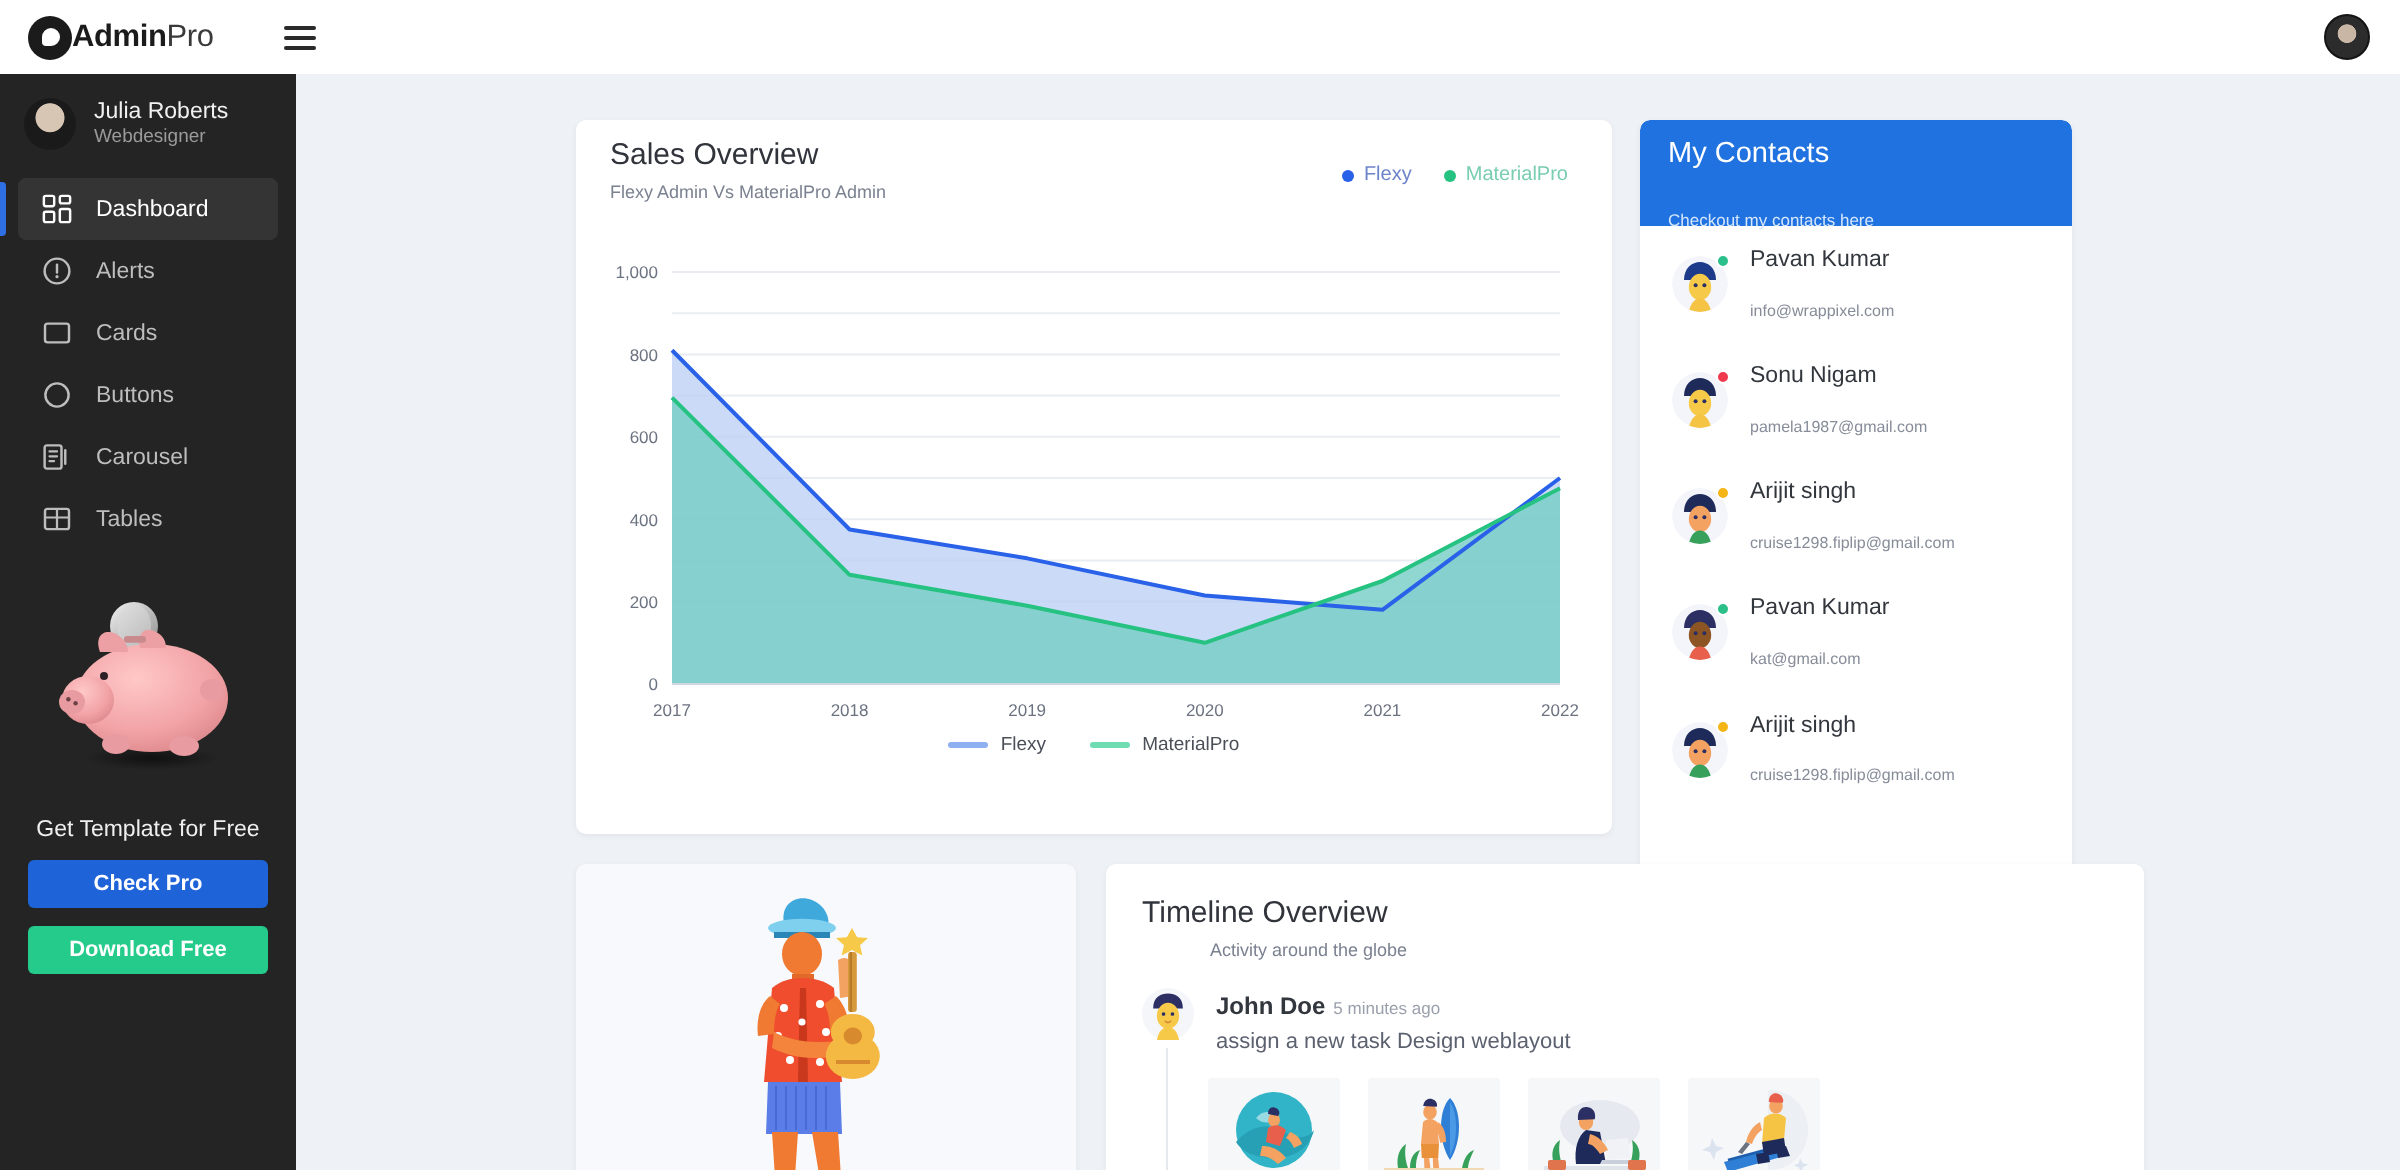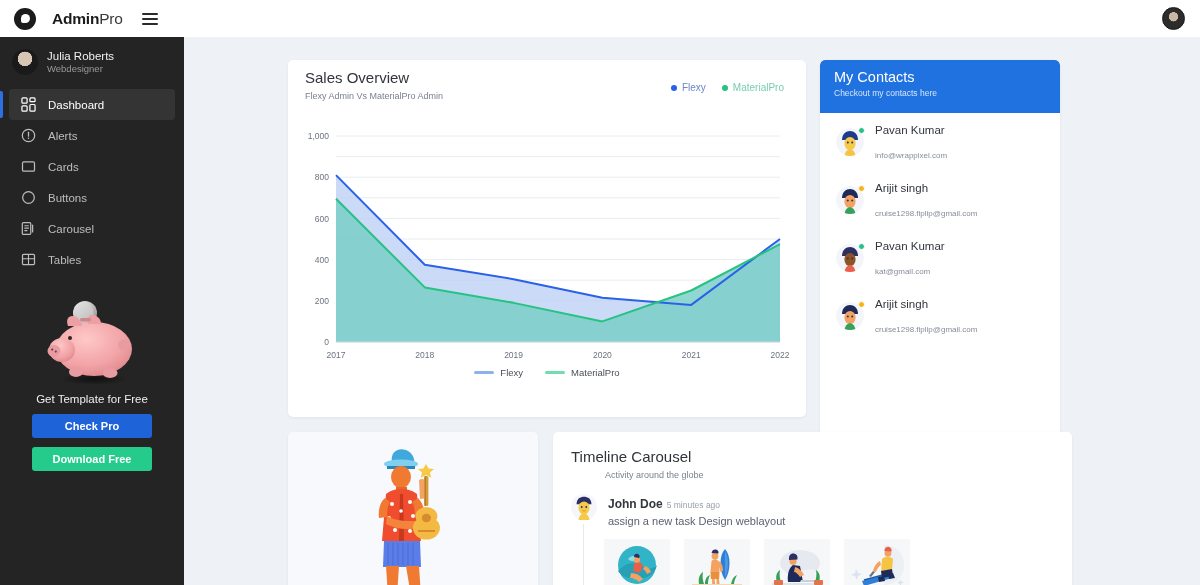--- a/index.html
+++ b/index.html
@@ -10,21 +10,21 @@
     background: #eef2f6;
   }
   #app { position: relative; width: 1200px; height: 585px; }
 
   
   .topbar {
     position: absolute; top: 0; left: 0; width: 1200px; height: 37px;
     background: #ffffff; display: flex; align-items: center;
     z-index: 5;
   }
-  .brand { display: flex; align-items: center; gap: 16px; margin-left: 14px; width: 110px; }
+  .brand { display: flex; align-items: center; gap: 0; margin-left: 14px; width: 110px; }
   .brand-mark {
     width: 22px; height: 22px; border-radius: 50%; background: #1b1b1b;
     display: flex; align-items: center; justify-content: center;
   }
   .brand-mark .inner {
     width: 9px; height: 9px; border-radius: 50% 50% 50% 2px; background: #ffffff;
   }
   .brand-text { font-size: 15.5px; color: #1b1b1b; letter-spacing: -0.2px; white-space: nowrap; }
   .brand-text b { font-weight: 700; }
   .brand-text span { font-weight: 400; color: #3a3a3a; }
@@ -32,21 +32,21 @@
   .hamburger i { display: block; width: 16px; height: 2px; background: #2a2a2a; border-radius: 1px; }
   .top-avatar {
     position: absolute; right: 15px; top: 7px;
     width: 23px; height: 23px; border-radius: 50%;
     background: radial-gradient(circle at 50% 42%, #c9b6a5 0 28%, #2c2c2c 30% 100%);
     border: 1px solid #141414;
   }
 
   
   .sidebar {
-    position: absolute; top: 37px; left: 0; width: 184px; height: 548px;
+    position: absolute; top: 37px; left: 0; width: 148px; height: 548px;
     background: #242424; overflow: hidden;
   }
   .profile { display: flex; align-items: center; gap: 9px; padding: 12px 0 10px 12px; }
   .profile-av {
     width: 26px; height: 26px; border-radius: 50%;
     background: radial-gradient(circle at 50% 38%, #d8c6b5 0 34%, #1a1a1a 36% 100%);
     flex: none;
   }
   .profile-name { font-size: 11.5px; color: #f1f1f1; line-height: 1.25; }
   .profile-role { font-size: 9.5px; color: #9a9a9a; line-height: 1.25; }
@@ -60,21 +60,21 @@
   .nav-item.active { background: #343434; color: #ffffff; }
   .nav-item.active::before {
     content: ""; position: absolute; left: -9px; top: 2px;
     width: 3px; height: 27px; background: #2f6fe4; border-radius: 0 2px 2px 0;
   }
   .nav-ico { width: 15px; height: 15px; flex: none; display:block; }
   .nav-ico svg { display: block; }
 
   .promo { margin-top: 18px; text-align: center; }
   .pig { width: 120px; height: 96px; margin: 0 auto; display: block; }
-  .promo-title { font-size: 11.5px; color: #efefef; margin-top: 4px; }
+  .promo-title { font-size: 11.5px; color: #efefef; margin-top: 20px; }
   .promo-btn {
     display: block; width: 120px; height: 24px; margin: 9px auto 0;
     border-radius: 3px; border: 0; color: #fff; font-size: 11px;
     font-family: inherit; font-weight: 700; cursor: pointer; line-height: 24px;
   }
   .promo-btn.green { background: #25cb8b; }
   .promo-btn.blue  { background: #1f63d8; }
 
   
   .content { position: absolute; top: 37px; left: 160px; width: 1040px; height: 548px; }
@@ -92,24 +92,24 @@
 
   .chart-wrap { position: absolute; left: 0; top: 68px; width: 518px; height: 240px; }
   .legend-bottom {
     position: absolute; left: 0; top: 307px; width: 518px;
     display: flex; justify-content: center; gap: 22px; align-items: center;
   }
   .lgb { display: flex; align-items: center; gap: 6px; font-size: 9.5px; color: #4a4f58; }
   .lgb .bar { width: 20px; height: 3px; border-radius: 2px; display: block; }
 
   
-  .contacts { position: absolute; left: 660px; top: 23px; width: 240px; height: 393px; overflow: hidden; }
+  .contacts { position: absolute; left: 660px; top: 23px; width: 216px; height: 393px; overflow: hidden; }
   .contacts-head { background: #1f72e0; height: 53px; border-radius: 5px 5px 0 0; padding: 9px 0 0 14px; }
   .contacts-head h3 { font-size: 14.5px; color: #fff; font-weight: 400; }
-  .contacts-head p { font-size: 8.5px; color: #d6e6fb; margin-top: 3px; }
+  .contacts-head p { font-size: 8.5px; color: #d6e6fb; margin-top: 20px; }
   .contact { display: flex; align-items: center; gap: 11px; padding: 10px 0 10px 16px; }
   .c-av { position: relative; width: 28px; height: 28px; flex: none; }
   .c-av .face { width: 28px; height: 28px; border-radius: 50%; display: block; }
   .c-av .status {
     position: absolute; right: -1px; top: -1px; width: 7px; height: 7px;
     border-radius: 50%; border: 1.5px solid #fff;
   }
   .c-name { font-size: 11.5px; color: #32363d; line-height: 1.3; }
   .c-mail { font-size: 8px; color: #868d99; line-height: 1.4; margin-top: 12px; }
 
@@ -347,20 +347,37 @@
             <div>
               <div class="c-name">Pavan Kumar</div>
               <div class="c-mail">info@wrappixel.com</div>
             </div>
           </div>
           <div class="contact">
             <div class="c-av">
               <svg class="face" viewBox="0 0 28 28">
                 <circle cx="14" cy="14" r="14" fill="#f3f5fa"></circle>
                 <path d="M6 12c0-6 4-9 8-9s8 3 8 9z" fill="#1e2a5a"></path>
+                <ellipse cx="14" cy="15.5" rx="5.6" ry="6.6" fill="#f7c948"></ellipse>
+                <circle cx="11.8" cy="14.6" r="1" fill="#2b2f63"></circle>
+                <circle cx="16.2" cy="14.6" r="1" fill="#2b2f63"></circle>
+                <path d="M8.4 28c.9-4.8 3.2-6.8 5.6-6.8s4.7 2 5.6 6.8z" fill="#f6c445"></path>
+              </svg>
+              <span class="status" style="background:#f0384f"></span>
+            </div>
+            <div>
+              <div class="c-name">Sonu Nigam</div>
+              <div class="c-mail">pamela1987@gmail.com</div>
+            </div>
+          </div>
+          <div class="contact">
+            <div class="c-av">
+              <svg class="face" viewBox="0 0 28 28">
+                <circle cx="14" cy="14" r="14" fill="#f3f5fa"></circle>
+                <path d="M6 12c0-6 4-9 8-9s8 3 8 9z" fill="#1e2a5a"></path>
                 <ellipse cx="14" cy="15.5" rx="5.6" ry="6.6" fill="#f4a261"></ellipse>
                 <circle cx="11.8" cy="14.6" r="1" fill="#2b2f63"></circle>
                 <circle cx="16.2" cy="14.6" r="1" fill="#2b2f63"></circle>
                 <path d="M8.4 28c.9-4.8 3.2-6.8 5.6-6.8s4.7 2 5.6 6.8z" fill="#37a05a"></path>
               </svg>
               <span class="status" style="background:#f5b516"></span>
             </div>
             <div>
               <div class="c-name">Arijit singh</div>
               <div class="c-mail">cruise1298.fiplip@gmail.com</div>
@@ -443,21 +460,21 @@
             <ellipse cx="12.4" cy="54" rx="4.6" ry="4.2" fill="#d88b2e"></ellipse>
             <path d="M4 66h17v2H4z" fill="#d88b2e"></path>
           </g>
           <ellipse cx="30" cy="158" rx="24" ry="14" fill="#fff"></ellipse>
           <ellipse cx="30" cy="160" rx="15" ry="10" fill="#1b2a6b"></ellipse>
         </g>
       </svg>
     </div>
 
     <div class="card timeline">
-      <div class="tl-title">Timeline Carousel</div>
+      <div class="tl-title">Timeline Overview</div>
       <div class="tl-sub">Activity around the globe</div>
 
       <div class="tl-entry">
         <div class="tl-line"></div>
         <svg class="tl-av" viewBox="0 0 28 28">
           <circle cx="14" cy="14" r="14" fill="#f4f6fa"></circle>
           <path d="M6 11c0-6 4-8 8-8s8 2 8 8z" fill="#2b2f63"></path>
           <ellipse cx="14" cy="15" rx="6" ry="7" fill="#f7c948"></ellipse>
           <circle cx="11.6" cy="14" r="1" fill="#2b2f63"></circle>
           <circle cx="16.4" cy="14" r="1" fill="#2b2f63"></circle>

